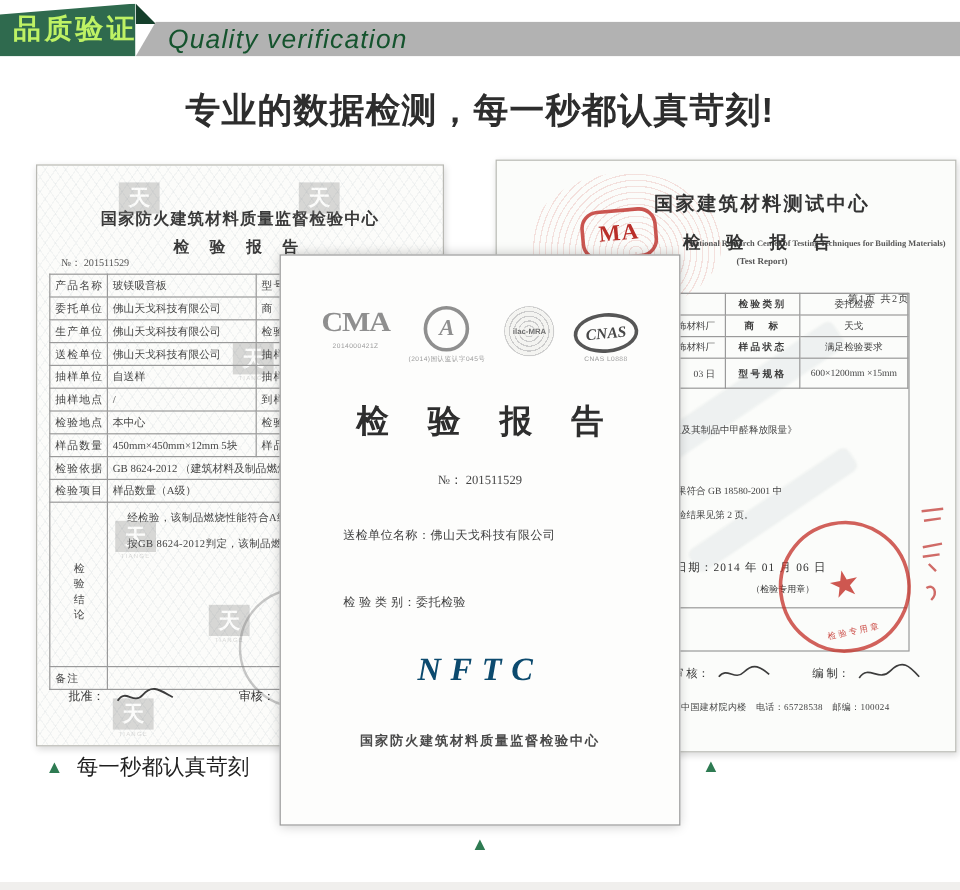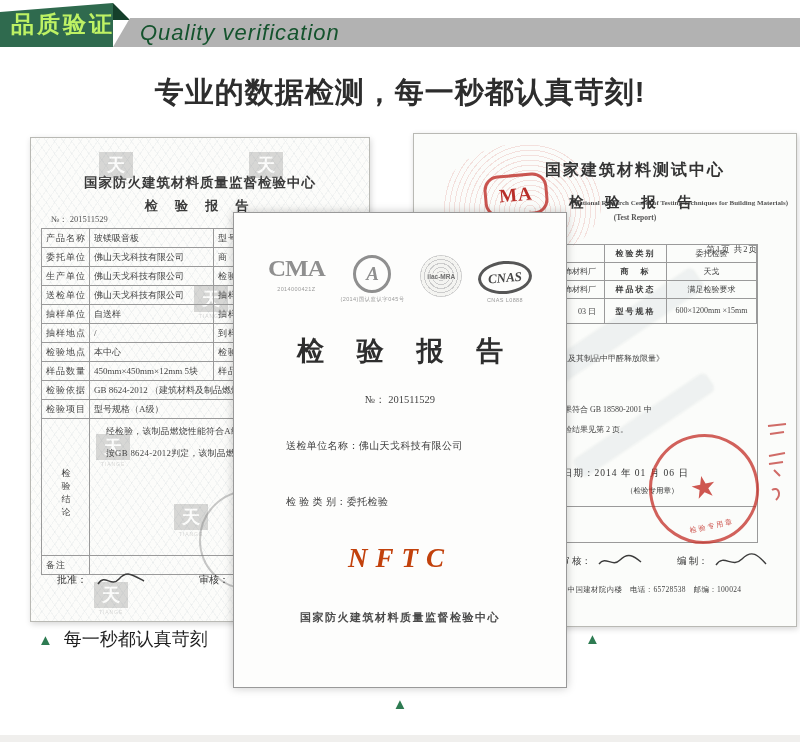--- a/index.html
+++ b/index.html
@@ -79,21 +79,21 @@
     font-family:"Liberation Sans",sans-serif;background:rgba(244,244,241,.65);}
   .cnas-mark{width:48px;height:27px;border:3px solid #565656;border-radius:50%;
     display:flex;align-items:center;justify-content:center;transform:rotate(-5deg);
     font-weight:bold;font-style:italic;font-size:13px;color:#474747;margin-top:6px;}
   .cc-title{position:absolute;top:120px;left:0;right:0;text-align:center;
     font-size:27px;font-weight:bold;color:#2e2e2e;letter-spacing:13px;padding-left:13px;}
   .cc-no{position:absolute;top:180px;left:0;right:0;text-align:center;font-size:10.5px;color:#444;}
   .cc-line{position:absolute;left:52px;font-size:10px;color:#3e3e3e;letter-spacing:.4px;white-space:nowrap;}
   .cc-l1{top:226px;}.cc-l2{top:254px;}.cc-l3{top:282px;font-family:Liberation Serif, serif;}
   .cc-wm{position:absolute;top:330px;left:0;right:0;text-align:center;
-    font-size:27px;font-weight:bold;font-style:italic;color:#c2410c;letter-spacing:8px;}
+    font-size:27px;font-weight:bold;font-style:italic;color:#0c4a6e;letter-spacing:8px;}
   .cc-footer{position:absolute;top:397px;left:0;right:0;text-align:center;
     font-size:11px;font-weight:bold;color:#4a4a4a;letter-spacing:1.5px;}
 
   
   .cert-env{left:413px;top:133px;width:382px;height:492px;z-index:1;background:#fbfcfa;}
   .ce-guilloche{position:absolute;left:28px;top:10px;width:160px;height:115px;border-radius:50%;
     background:repeating-radial-gradient(circle at 55% 58%, rgba(205,80,70,.16) 0 1px, transparent 1px 5px);}
   .ce-cma{position:absolute;left:70px;top:40px;width:58px;height:36px;
     border:3px solid rgba(190,45,40,.8);border-radius:15px;transform:rotate(-5deg);
     display:flex;align-items:center;justify-content:center;
@@ -247,21 +247,21 @@
             <td>450mm×450mm×12mm 5块</td>
             <th>样品编号</th>
             <td></td>
           </tr>
       <tr>
             <th>检验依据</th>
             <td colspan="3">GB 8624-2012 （建筑材料及制品燃烧性能分级）</td>
           </tr>
       <tr>
             <th>检验项目</th>
-            <td colspan="3">型号规格（A级）</td>
+            <td colspan="3">样品数量（A级）</td>
           </tr>
       <tr class="tall">
         <th class="vert">检验结论</th>
         <td colspan="3" class="conc">
           <div class="l">经检验，该制品燃烧性能符合A级的规定要</div>
           <div class="l">按GB 8624-2012判定，该制品燃烧性能达到</div>
           <div class="issue">签发日期</div>
         </td>
       </tr>
       <tr>

